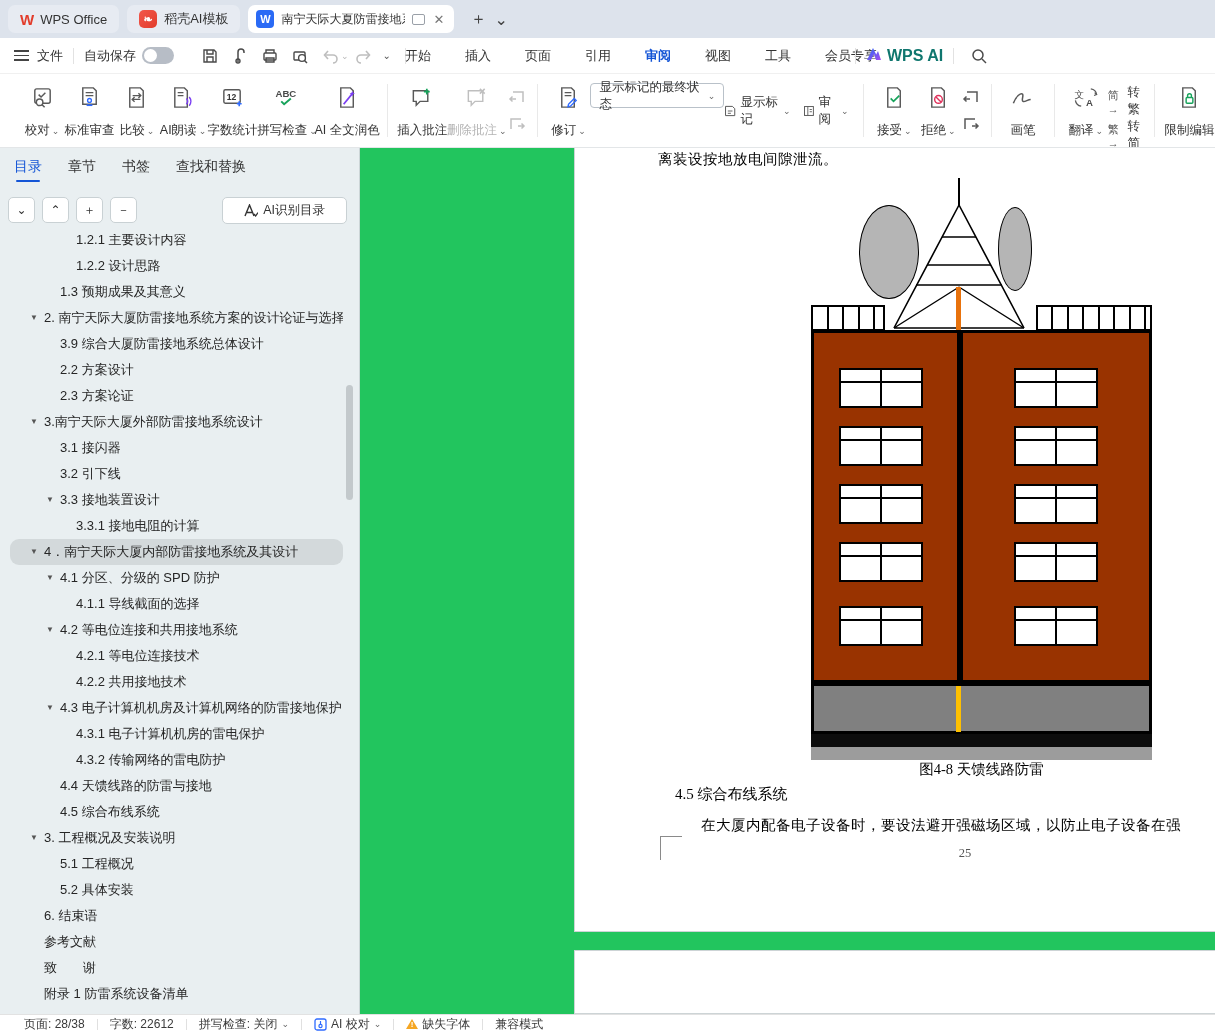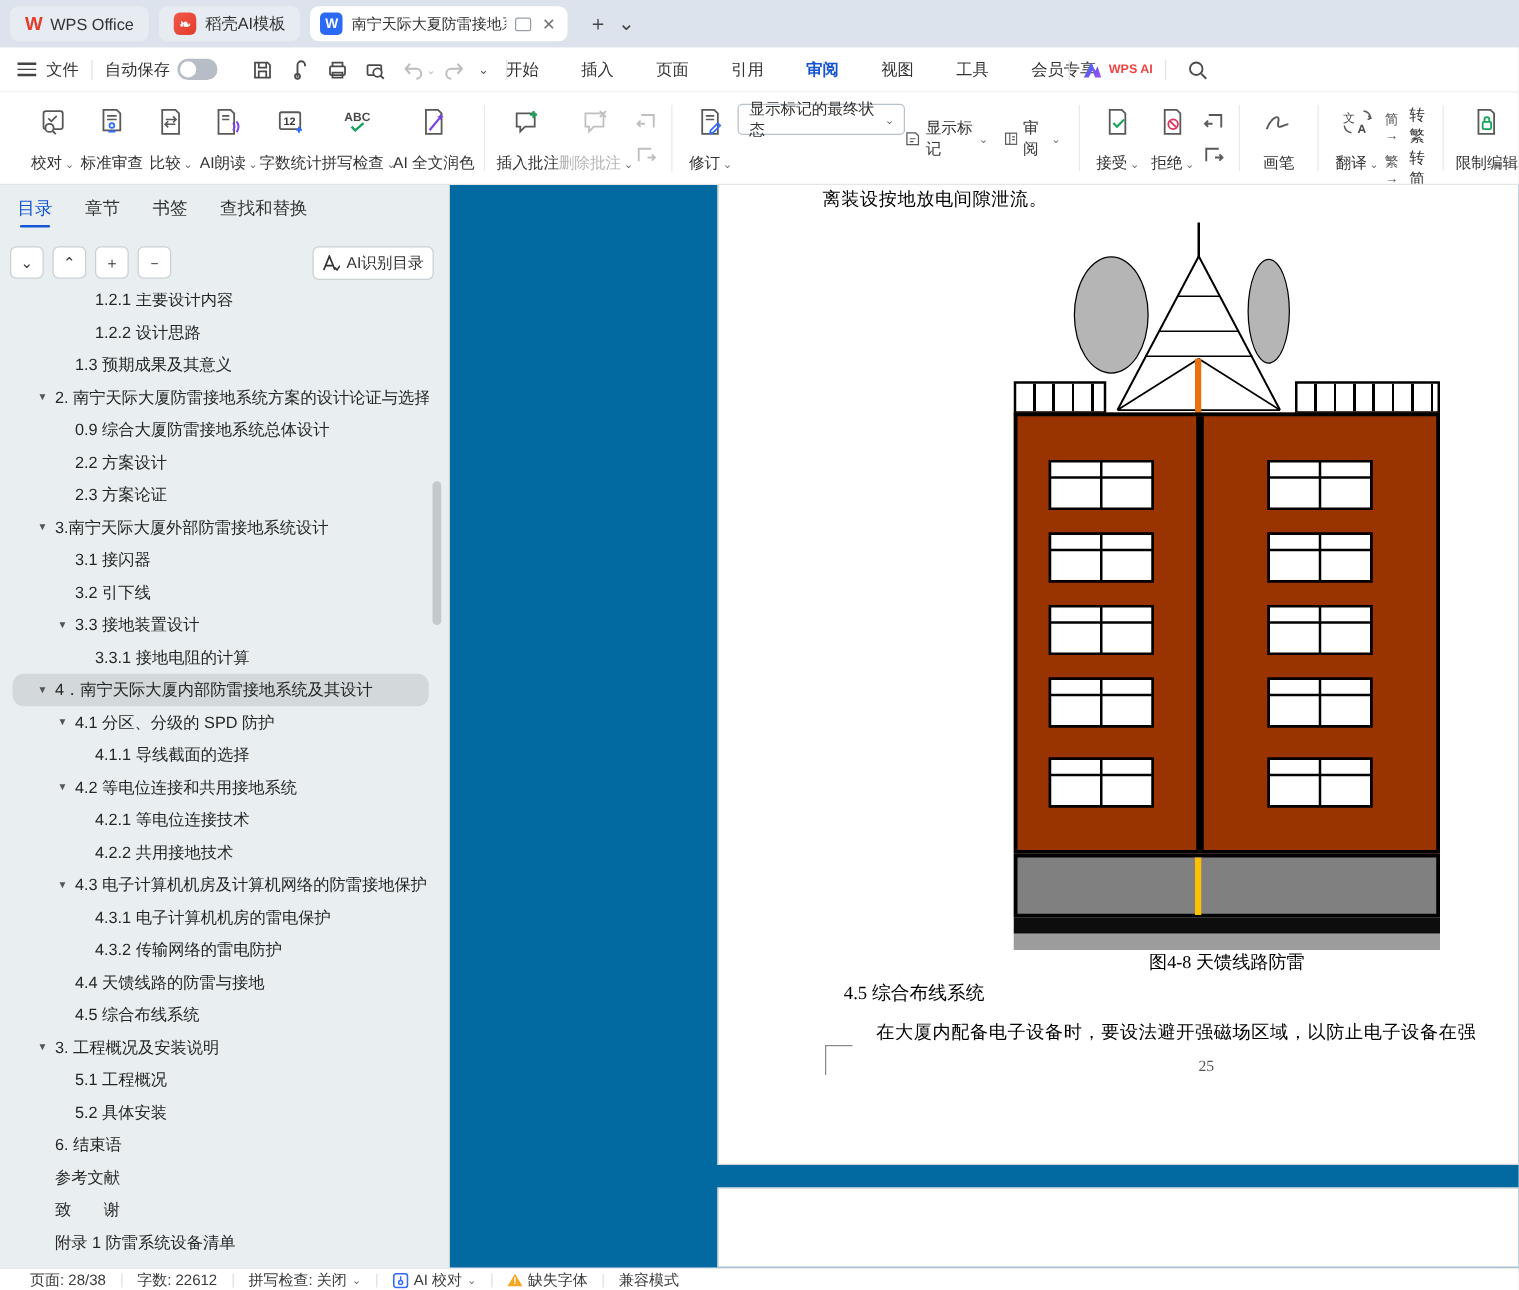--- a/index.html
+++ b/index.html
@@ -31,21 +31,21 @@
   .toggle::after { content:""; position:absolute; left:2px; top:2px; width:13px; height:13px;
                    border-radius:50%; background:#fff; }
   .qicon { width:18px; height:18px; margin:0 6px; }
   .qicon.dis { opacity:.38; }
   .tinycaret { font-size:9px; color:#b9b9b9; margin-left:-4px;}
   .menu-tabs { display:flex; position:absolute; left:388px; top:0; height:36px; align-items:center;}
   .mtab { padding:0 17px; height:48px; display:flex; align-items:center; position:relative; color:#333;}
   .mtab.active { color:#1455d6; font-weight:bold;}
   .mtab.active::after { content:""; position:absolute; left:16px; right:16px; bottom:2px; height:3px;
                         border-radius:2px; background:#1455d6;}
-  .wpsai { display:flex; align-items:center; gap:5px; font-size:10px; color:#ef4444; font-weight:bold;}
+  .wpsai { display:flex; align-items:flex-start; gap:5px; font-size:16px; color:#0f766e; font-weight:bold;}
   .menubar .right { position:absolute; left:845px; display:flex; align-items:center;}
 
   
   .ribbon { height:74px; background:#fff; border-bottom:1px solid #e3e6e8; display:flex;
             align-items:stretch; padding:5px 0 5px 20px; position:relative; overflow:hidden;}
   .rbtn { display:flex; flex-direction:column; align-items:center; justify-content:space-between;
           padding:4px 7px 3px; border-radius:6px; min-width:44px; }
   .rbtn .ric { height:28px; display:flex; align-items:center; }
   .rbtn .rlb { font-size:12.5px; color:#333; white-space:nowrap; display:flex; align-items:center; gap:2px;}
   .rbtn.dis .rlb { color:#b4b4b4; }
@@ -70,32 +70,32 @@
   .sb-tab { margin-right:26px; position:relative; height:38px; display:flex; align-items:center;}
   .sb-tab.active { color:#1455d6;text-align:center; }
   .sb-tab.active::after { content:""; position:absolute; left:2px; right:2px; bottom:4px; height:2.5px;
                           background:#1455d6; border-radius:2px;}
   .sb-close { position:absolute; right:14px; top:10px; color:#555; font-size:15px;}
   .sb-tools { height:48px; display:flex; align-items:center; padding:0 12px 0 8px; position:relative;
               z-index:3; background:#e9eff1;}
   .sq { width:27px; height:26px; background:#fff; border:1px solid #c9d1d4; border-radius:5px; display:flex;
         align-items:center; justify-content:center; font-size:12px; color:#333; margin-right:7px;}
   .aibtn { margin-left:auto; height:27px; background:#fff; border:1px solid #c9d1d4; border-radius:5px;
-           display:flex; align-items:center; gap:5px; padding:0 7px; font-size:12.5px; color:#333;}
+           display:flex; align-items:center; gap:5px; padding:0 21px; font-size:12.5px; color:#333;}
   .toc { position:absolute; top:86px; left:0; right:12px; bottom:4px; overflow:hidden; }
   .toc-item { height:26px; line-height:26px; font-size:13px; color:#262626; white-space:nowrap;
               overflow:hidden; margin:0 4px 0 10px; border-radius:9px; display:flex; align-items:center;}
   .toc-item:first-child { margin-top:-7px; }
   .toc-item.sel { background:#d3d9db; }
   .toc-item .tri { width:14px; font-size:8px; color:#555; text-align:left; flex:0 0 14px;}
   .lvl1 { padding-left:20px; } .lvl2 { padding-left:36px; } .lvl3 { padding-left:52px; }
   .sb-scroll { position:absolute; right:6px; top:237px; width:7px; height:115px; background:#c3c9cc;
                border-radius:4px; z-index:4;}
 
-  .workspace { flex:1; position:relative; overflow:hidden; background:#0369a1;}
+  .workspace { flex:1; position:relative; overflow:hidden; background:#22c55e;}
   .page { position:absolute; left:214px; width:794px; background:#fff; border:1px solid #cdd4d6;
           border-top:none; }
   .page1 { top:0; height:784px; }
   .page2 { top:802px; height:64px; border-top:1px solid #cdd4d6;}
   .doc-serif { font-family:"Liberation Serif", serif; color:#000; position:absolute; white-space:nowrap;}
 
   
   .f-abs { position:absolute; }
   .ellip { border:1.6px solid #000; border-radius:50%; background:#b5b5b5;}
   .parapet { border:2px solid #000; background:#fff; }
@@ -507,21 +507,21 @@
         <div class="toc-item lvl2">
           <span class="tri" style="visibility: hidden;">▼</span>
           <span>1.3  预期成果及其意义</span>
         </div>
         <div class="toc-item lvl1">
           <span class="tri" style="visibility: visible;">▼</span>
           <span>2. 南宁天际大厦防雷接地系统方案的设计论证与选择</span>
         </div>
         <div class="toc-item lvl2">
           <span class="tri" style="visibility: hidden;">▼</span>
-          <span>0.9 综合大厦防雷接地系统总体设计</span>
+          <span>3.9 综合大厦防雷接地系统总体设计</span>
         </div>
         <div class="toc-item lvl2">
           <span class="tri" style="visibility: hidden;">▼</span>
           <span>2.2 方案设计</span>
         </div>
         <div class="toc-item lvl2">
           <span class="tri" style="visibility: hidden;">▼</span>
           <span>2.3 方案论证</span>
         </div>
         <div class="toc-item lvl1">

